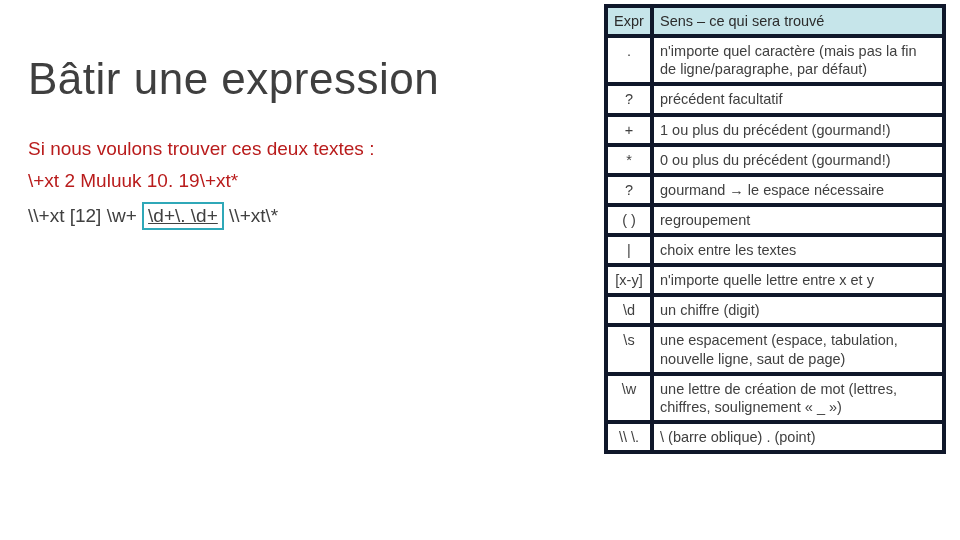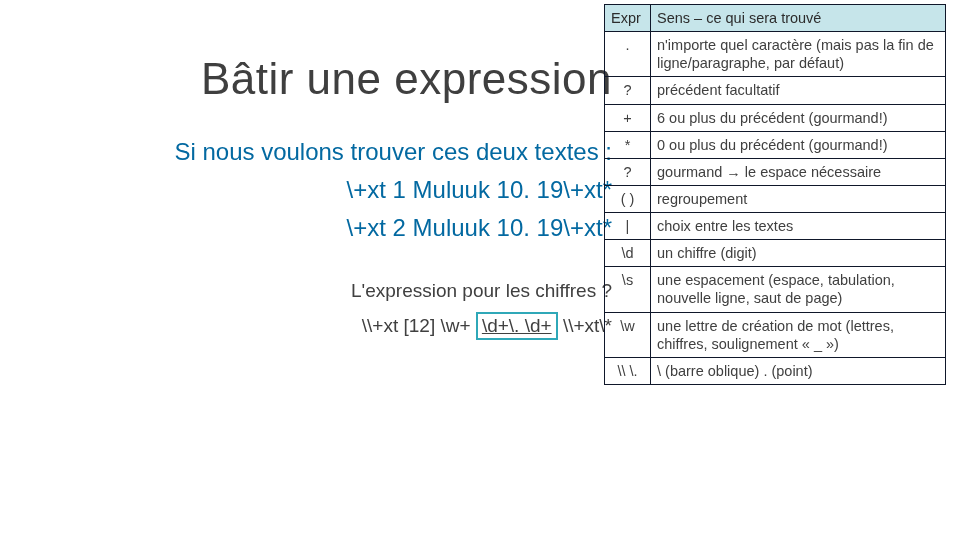--- a/index.html
+++ b/index.html
@@ -1,42 +1,40 @@
 <!DOCTYPE html>
 <html><head>
 <meta charset="utf-8">
 <style>
   * { margin: 0; padding: 0; box-sizing: border-box; }
   html, body { width: 960px; height: 540px; background: #fff; font-family: "Segoe UI", "Helvetica Neue", Arial, sans-serif; color: #404040; }
   .slide { position: relative; width: 960px; height: 540px; }
-  .left { position: absolute; left: 52px; top: 54px; width: 560px; text-align: right; }
+  .left { position: absolute; left: 28px; top: 54px; width: 560px; }
   .title { font-size: 44px; font-weight: 300; color: #3f3f3f; letter-spacing: 0.5px; margin-bottom: 34px; }
-  .body-line { font-size: 24px; font-weight: 300; color: #0369a1; margin-bottom: 10px; }
+  .body-line { font-size: 19px; font-weight: 300; color: #b91c1c; margin-bottom: 10px; }
   .subhead { font-size: 19px; font-weight: 300; margin-top: 38px; margin-bottom: 10px; }
   .regex-line { font-size: 19px; font-weight: 300; color: #404040; }
   .boxed { display: inline-block; border: 2px solid #2fa8b8; padding: 1px 4px; text-decoration: underline; }
 
   .tbl { position: absolute; right: 14px; top: 4px; width: 342px; border-collapse: collapse; font-size: 14.5px; }
-  .tbl th, .tbl td { border: 1px solid #0f172a; padding: 4px 6px; text-align: left; vertical-align: top; line-height: 1.25; font-weight: 300; }
+  .tbl th, .tbl td { border: 4px solid #0f172a; padding: 4px 6px; text-align: left; vertical-align: top; line-height: 1.25; font-weight: 300; }
   .tbl th { background: #c6e5ea; color: #2c2c2c; font-weight: 400; }
   .tbl td.expr { width: 46px; text-align: center; white-space: nowrap; }
 </style>
 </head>
 <body>
 
 <div class="slide">
 
   <div class="left">
     <h1 class="title">Bâtir une expression</h1>
 
     <p class="body-line">Si nous voulons trouver ces deux textes :</p>
-    <p class="body-line">\+xt 1 Muluuk 10. 19\+xt*</p>
     <p class="body-line">\+xt 2 Muluuk 10. 19\+xt*</p>
 
-    <p class="subhead">L'expression pour les chiffres ?</p>
     <p class="regex-line">
       <span>\\+xt [12] \w+ </span><span class="boxed">\d+\. \d+</span><span> \\+xt\*</span>
     </p>
   </div>
 
   <table class="tbl">
     <thead>
       <tr>
         <th>Expr</th>
         <th>Sens – ce qui sera trouvé</th>
@@ -46,37 +44,41 @@
       <tr>
           <td class="expr">.</td>
           <td>n'importe quel caractère (mais pas la fin de ligne/paragraphe, par défaut)</td>
         </tr>
       <tr>
           <td class="expr">?</td>
           <td>précédent facultatif</td>
         </tr>
       <tr>
           <td class="expr">+</td>
-          <td>6 ou plus du précédent (gourmand!)</td>
+          <td>1 ou plus du précédent (gourmand!)</td>
         </tr>
       <tr>
           <td class="expr">*</td>
           <td>0 ou plus du précédent (gourmand!)</td>
         </tr>
       <tr>
           <td class="expr">?</td>
           <td>gourmand → le espace nécessaire</td>
         </tr>
       <tr>
           <td class="expr">( )</td>
           <td>regroupement</td>
         </tr>
       <tr>
           <td class="expr">|</td>
           <td>choix entre les textes</td>
+        </tr>
+      <tr>
+          <td class="expr">[x-y]</td>
+          <td>n'importe quelle lettre entre x et y</td>
         </tr>
       <tr>
           <td class="expr">\d</td>
           <td>un chiffre (digit)</td>
         </tr>
       <tr>
           <td class="expr">\s</td>
           <td>une espacement (espace, tabulation, nouvelle ligne, saut de page)</td>
         </tr>
       <tr>

